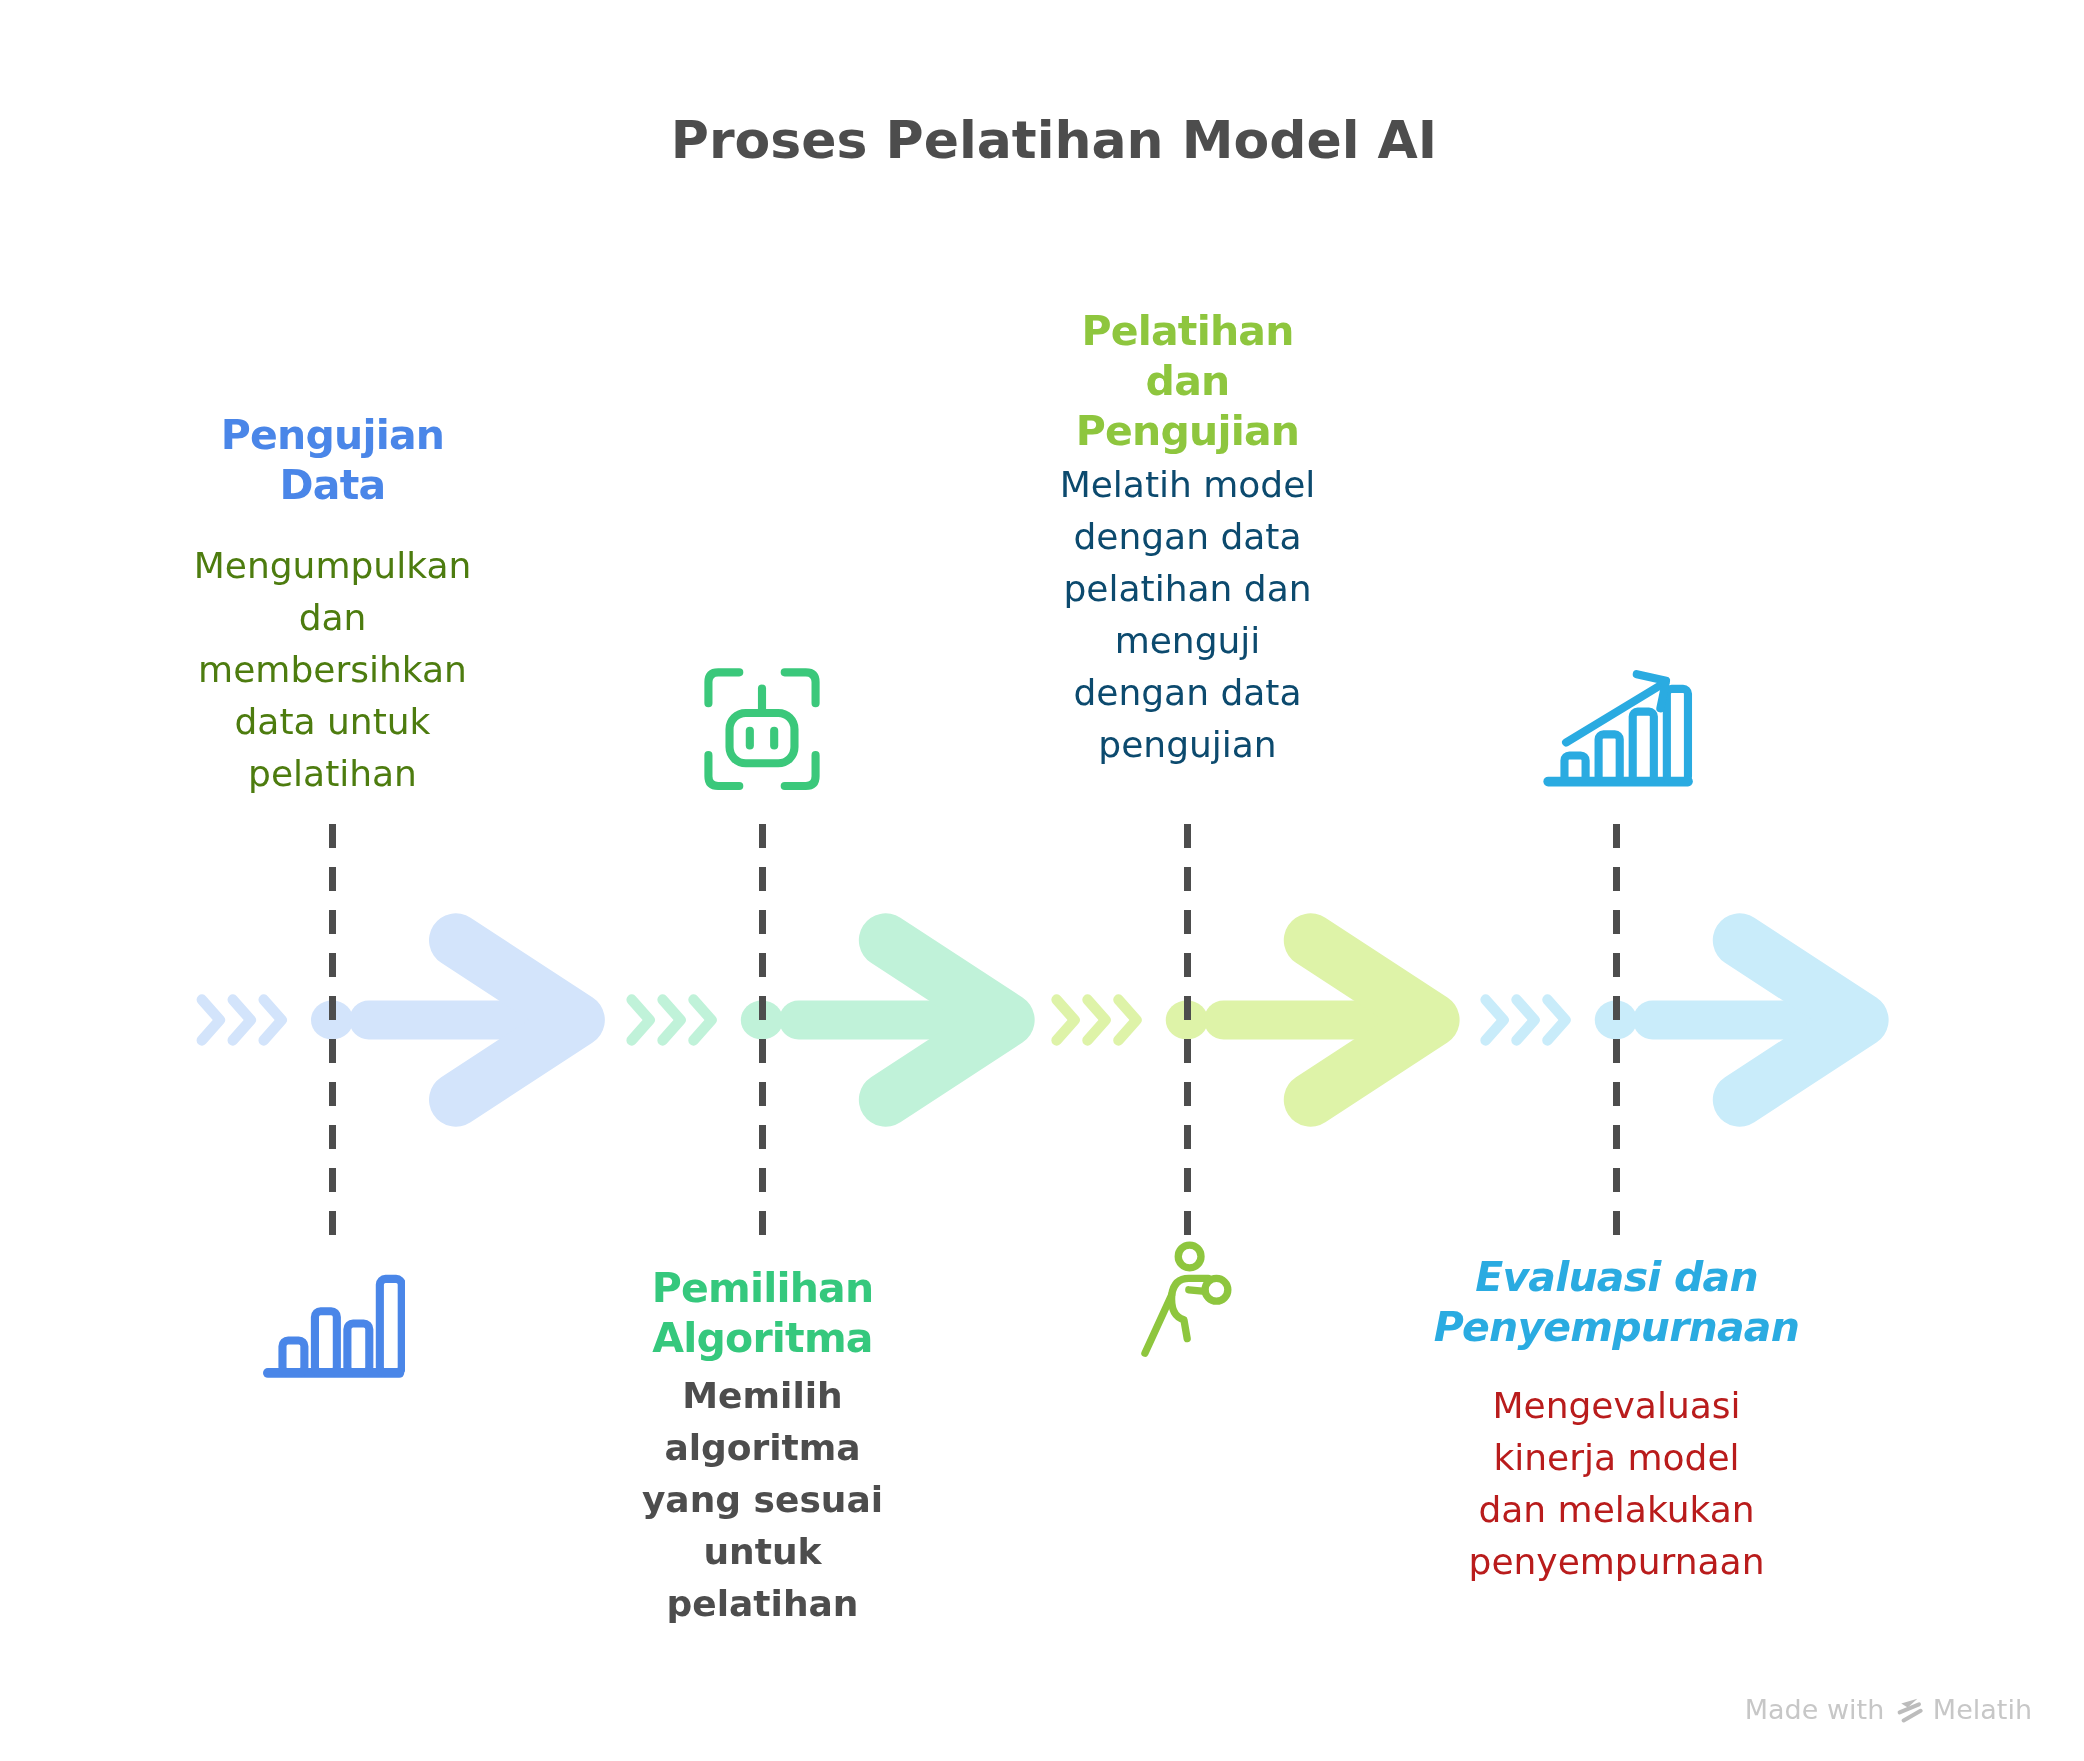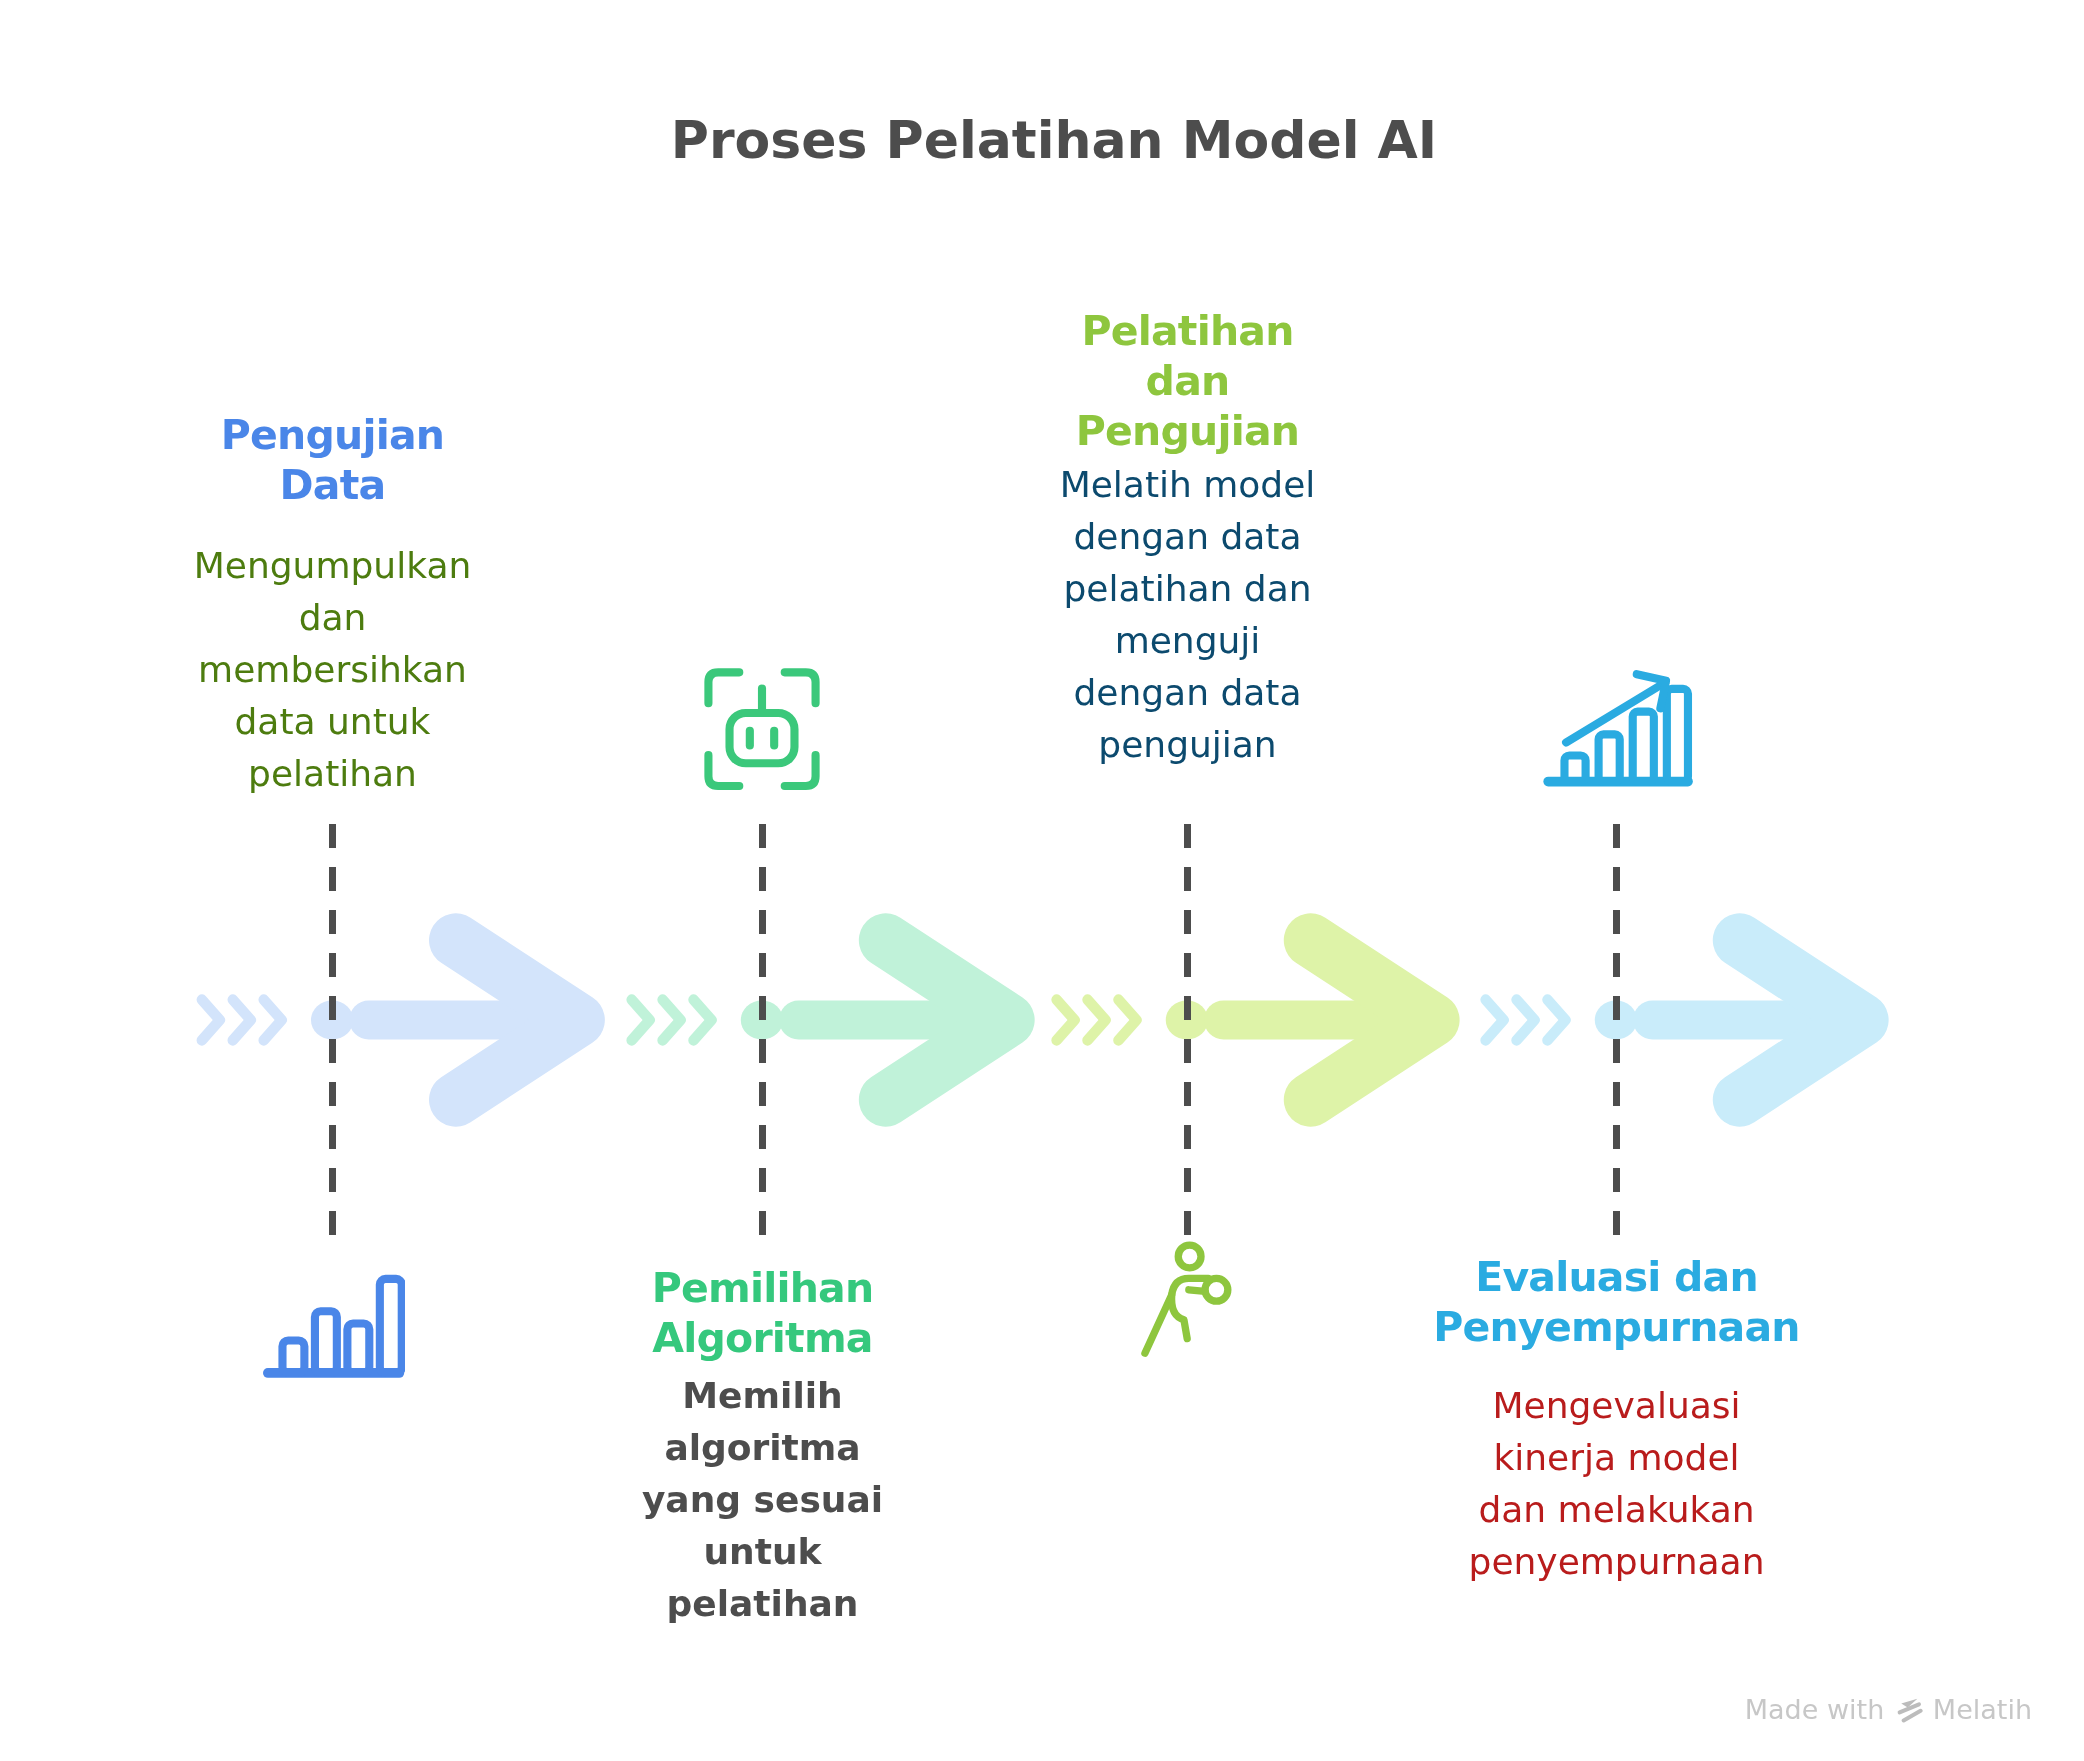--- a/index.html
+++ b/index.html
@@ -9,21 +9,21 @@
   .title{position:absolute;top:96px;left:0;width:2084px;text-align:center;
          font-size:52px;line-height:65px;font-weight:700;margin:12px;}
 
   .stage-text{position:absolute;width:391px;text-align:center;white-space:pre-line;}
   .stage-heading{font-size:41px;line-height:50px;font-weight:700;letter-spacing:-0.8px;white-space:pre-line;}
   .stage-desc{font-size:36px;line-height:52px;font-weight:400;white-space:pre-line;}
 
   .heading-c1{left:137px;top:410px;}   .desc-c1{left:137px;top:540px;}
   .heading-c2{left:567px;top:1251px;margin-top:12px;}  .desc-c2{left:567px;top:1370px;}
   .heading-c3{left:992px;top:306px;}  .desc-c3{left:992px;top:459px;}
-  .heading-c4{left:1421px;top:1252px;} .desc-c4{left:1421px;top:1380px;}
+  .heading-c4{left:1421px;top:1252px;font-style:italic;} .desc-c4{left:1421px;top:1380px;}
 
   .dash{position:absolute;top:824px;height:411px;width:6.5px;
         background:repeating-linear-gradient(to bottom,currentColor 0 24.4px,transparent 24.4px 43px);}
   .dash-c1{left:329px;} .dash-c2{left:759px;} .dash-c3{left:1184px;} .dash-c4{left:1613px;}
 
   .timeline{position:absolute;left:0;top:857px;}
   .icon{position:absolute;}
   .icon-c1{left:263px;top:1256px;}
   .icon-c2{left:697px;top:661px;}
   .icon-c3{left:1135px;top:1241px;}

